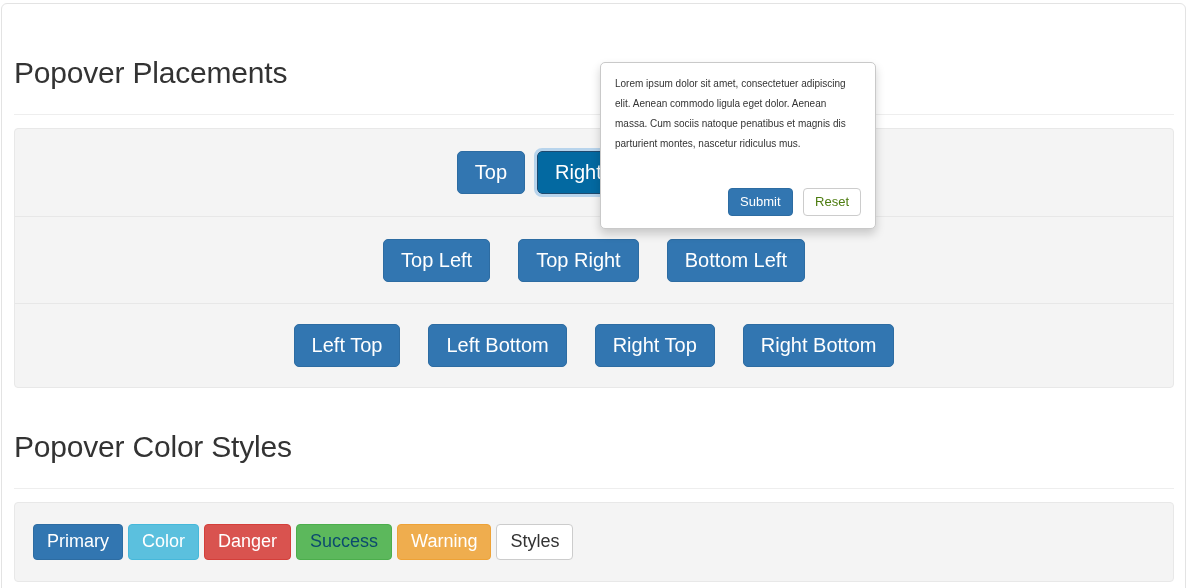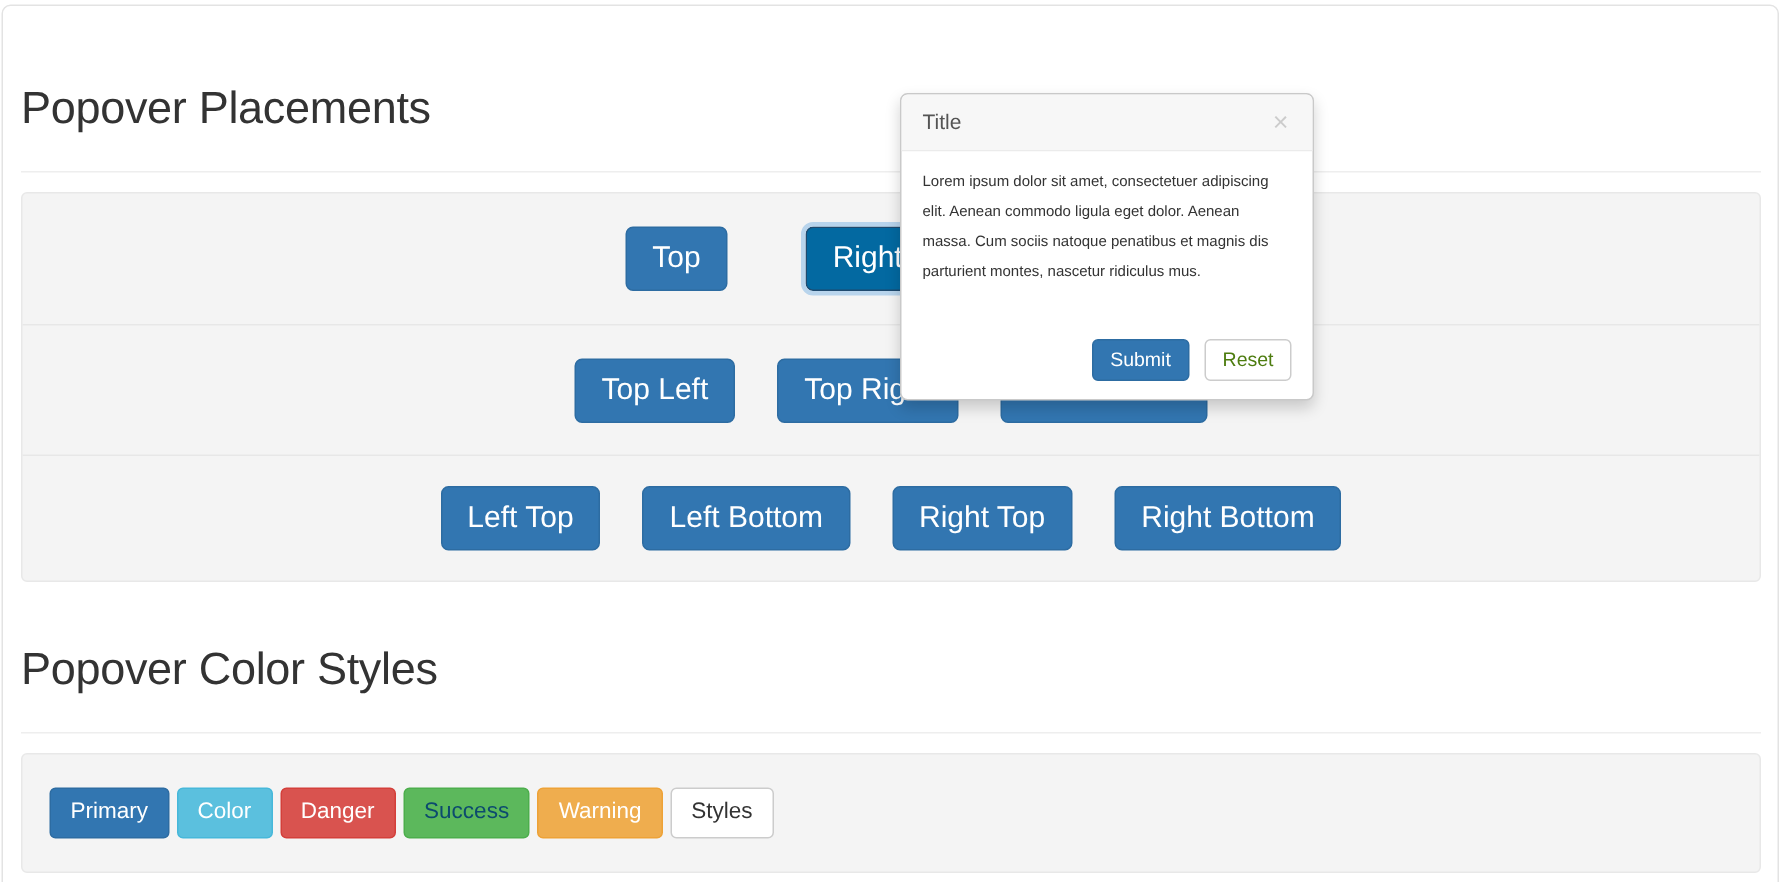--- a/index.html
+++ b/index.html
@@ -98,21 +98,21 @@
     background: #0369a1;
     border-color: #1f4a6f;
     color: #ffffff;
     outline: 3px solid #b8d4ec;
     position: relative;
     z-index: 3;
   }
 
   
   .btn-sm {
-    font-size: 15px;
+    font-size: 18px;
     padding: 7px 13px 8px 13px;
     border-radius: 4px;
     margin: 0 5px 0 0;
   }
   .c-primary { background:#3276b1; border-color:#2d6ca2; color:#fff; }
   .c-info    { background:#5bc0de; border-color:#46b8da; color:#fff; }
   .c-danger  { background:#d9534f; border-color:#d43f3a; color:#fff; }
   .c-success { background:#5cb85c; border-color:#4cae4c; color:#0c4a6e; }
   .c-warning { background:#efad4e; border-color:#eea236; color:#fff; }
   .c-default { background:#ffffff; border-color:#cccccc; color:#333333; }
@@ -178,21 +178,21 @@
 
 <div class="page-wrap">
   <div class="inner">
 
     <h1 class="section-heading" style="position:absolute;left:12px;top:52px;">Popover Placements</h1>
 
     <hr class="heading-rule" style="position:absolute;left:12px;top:110px;width:1160px;">
 
     <div class="well" style="position:absolute;left:12px;top:124px;width:1160px;height:260px;">
 
-      <div class="well-row" style="height:87px;gap:40px;">
+      <div class="well-row" style="height:87px;">
         <button class="btn btn-primary">Top</button>
         <button class="btn btn-primary active">Right</button>
         <button class="btn btn-primary">Bottom</button>
       </div>
 
       <div class="well-row divided" style="height:87px;">
         <button class="btn btn-primary">Top Left</button>
         <button class="btn btn-primary">Top Right</button>
         <button class="btn btn-primary">Bottom Left</button>
       </div>
@@ -214,24 +214,20 @@
         <button class="btn btn-sm c-primary">Primary</button>
         <button class="btn btn-sm c-info">Color</button>
         <button class="btn btn-sm c-danger">Danger</button>
         <button class="btn btn-sm c-success">Success</button>
         <button class="btn btn-sm c-warning">Warning</button>
         <button class="btn btn-sm c-default">Styles</button>
       </div>
     </div>
 
     <div class="popover" style="left:598px;top:58px;width:276px;">
-      <div class="popover-title">
-        <span>Title</span>
-        <button class="popover-close">×</button>
-      </div>
       <div class="popover-content">Lorem ipsum dolor sit amet, consectetuer adipiscing elit. Aenean commodo ligula eget dolor. Aenean massa. Cum sociis natoque penatibus et magnis dis parturient montes, nascetur ridiculus mus.</div>
       <div class="popover-footer">
         <button class="btn-xs submit">Submit</button>
         <button class="btn-xs reset">Reset</button>
       </div>
     </div>
 
   </div>
 </div>
 

